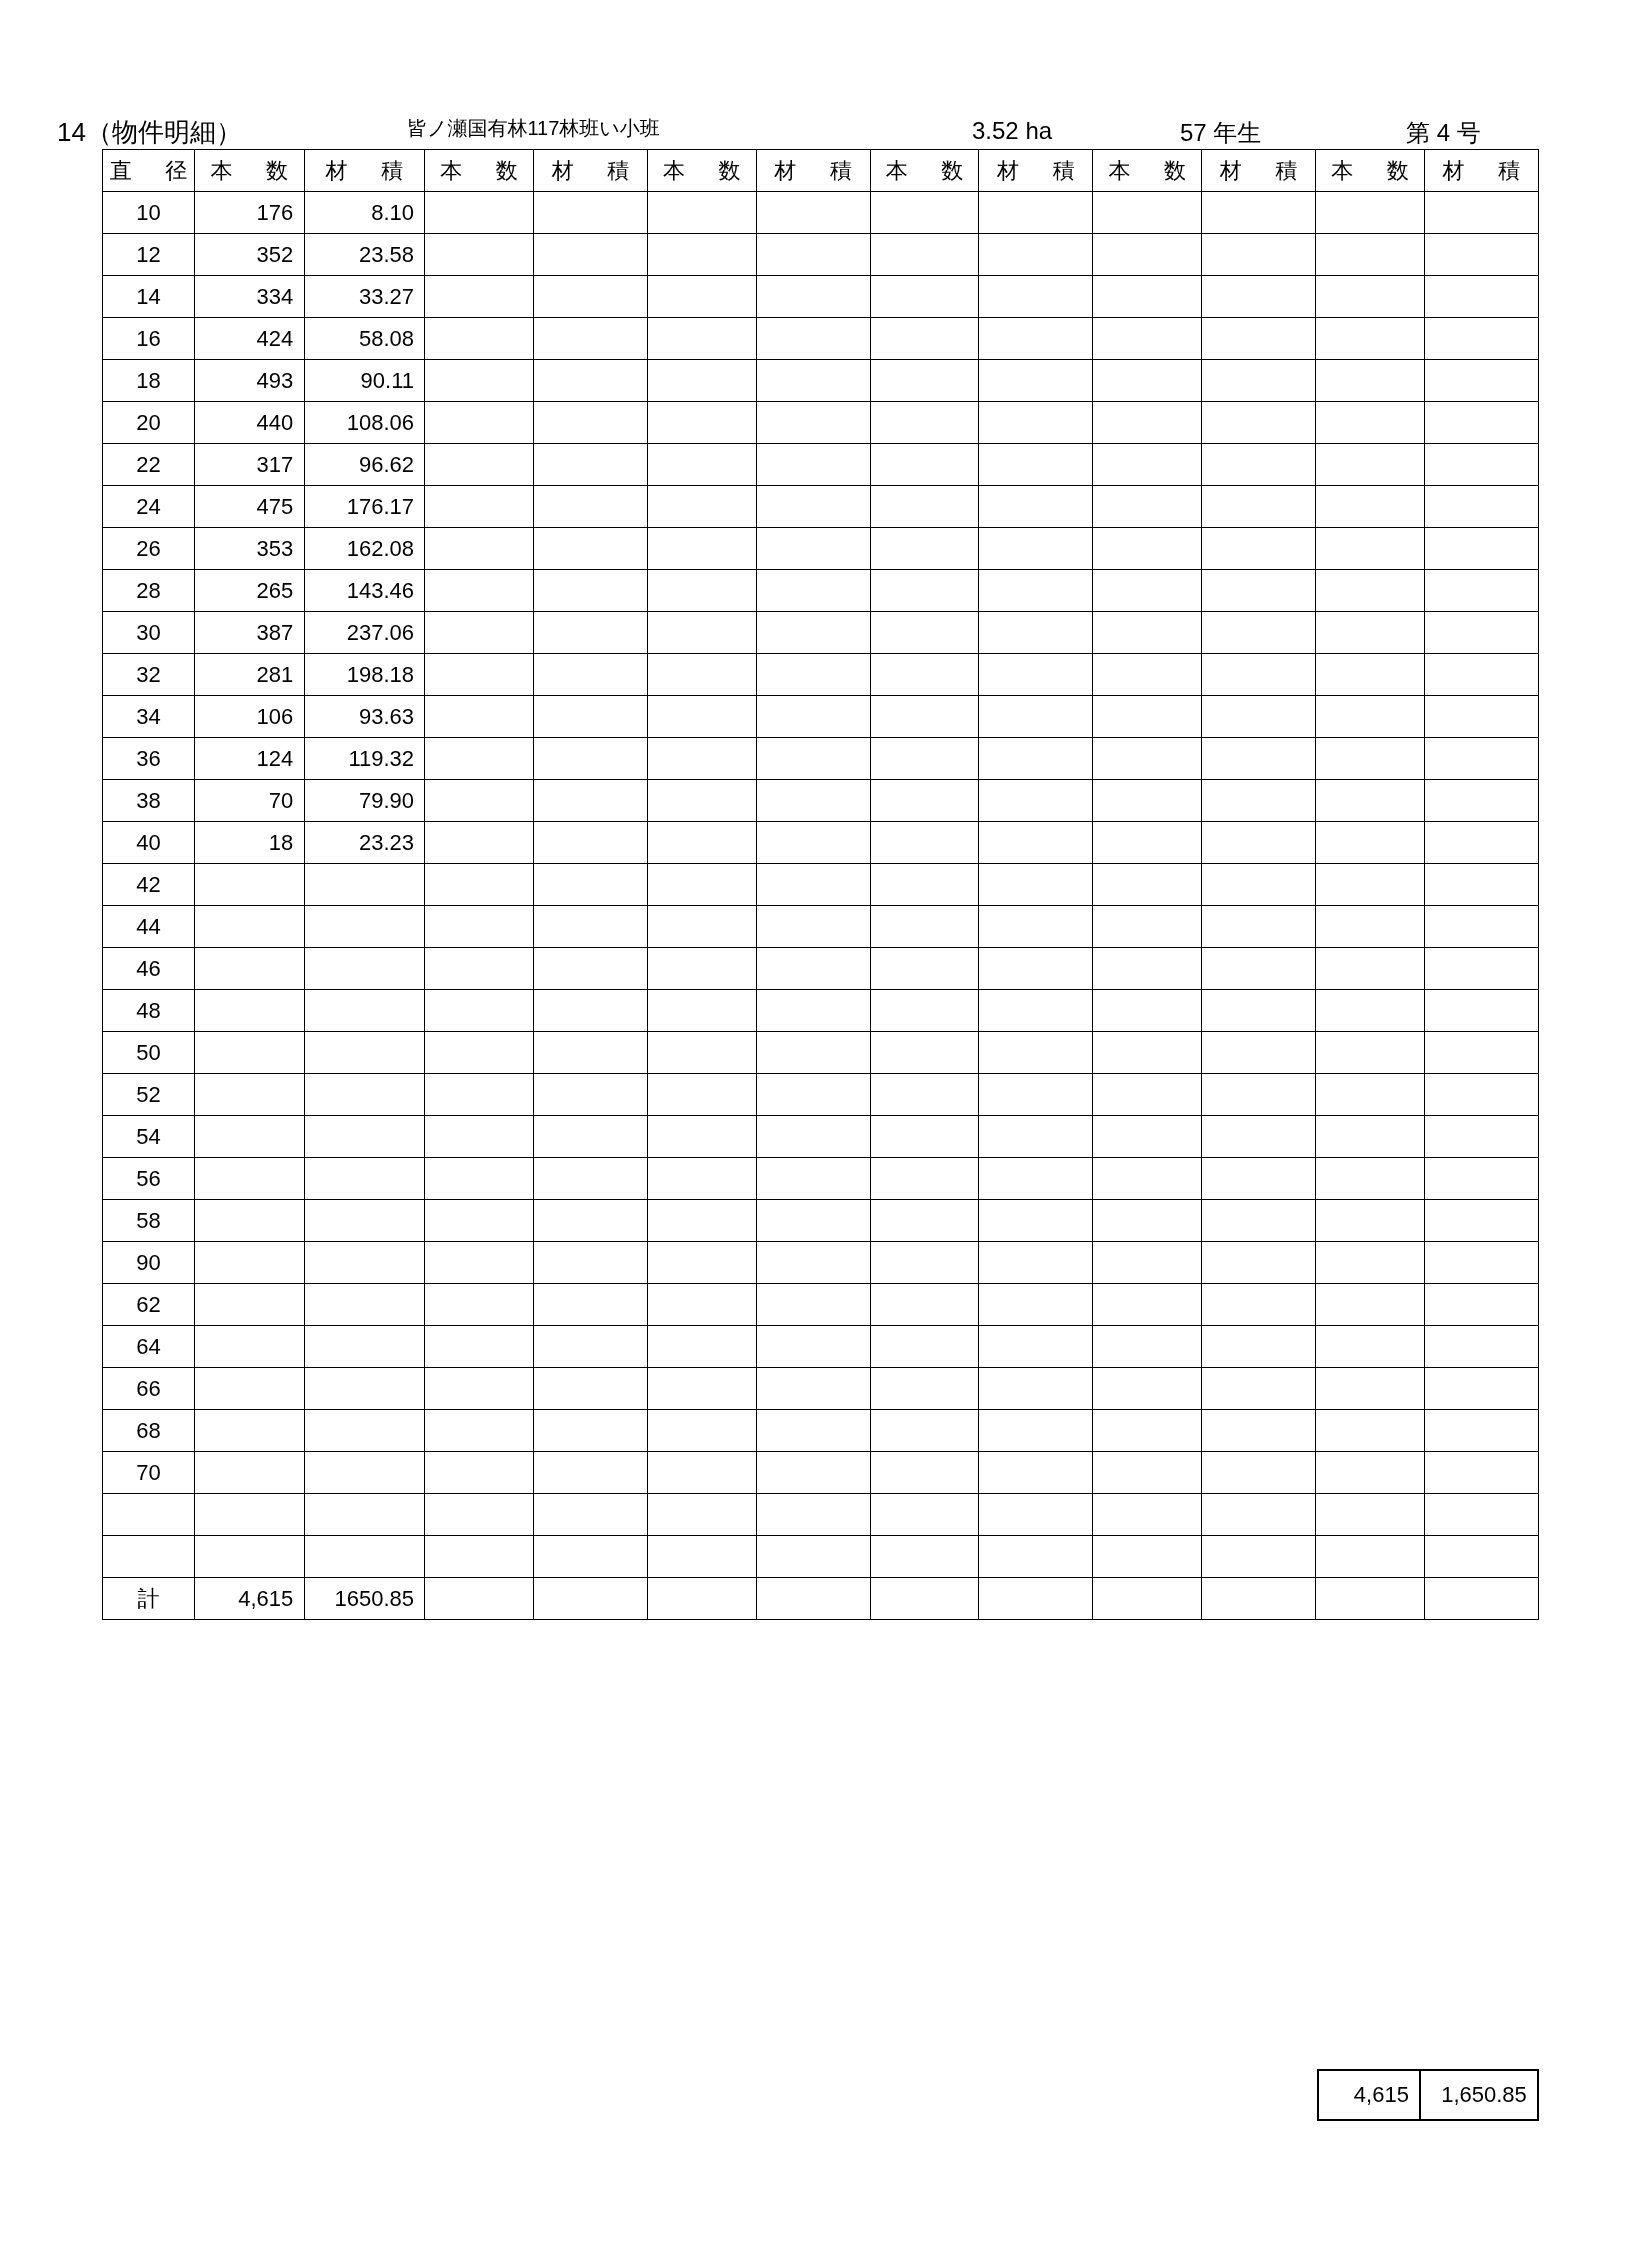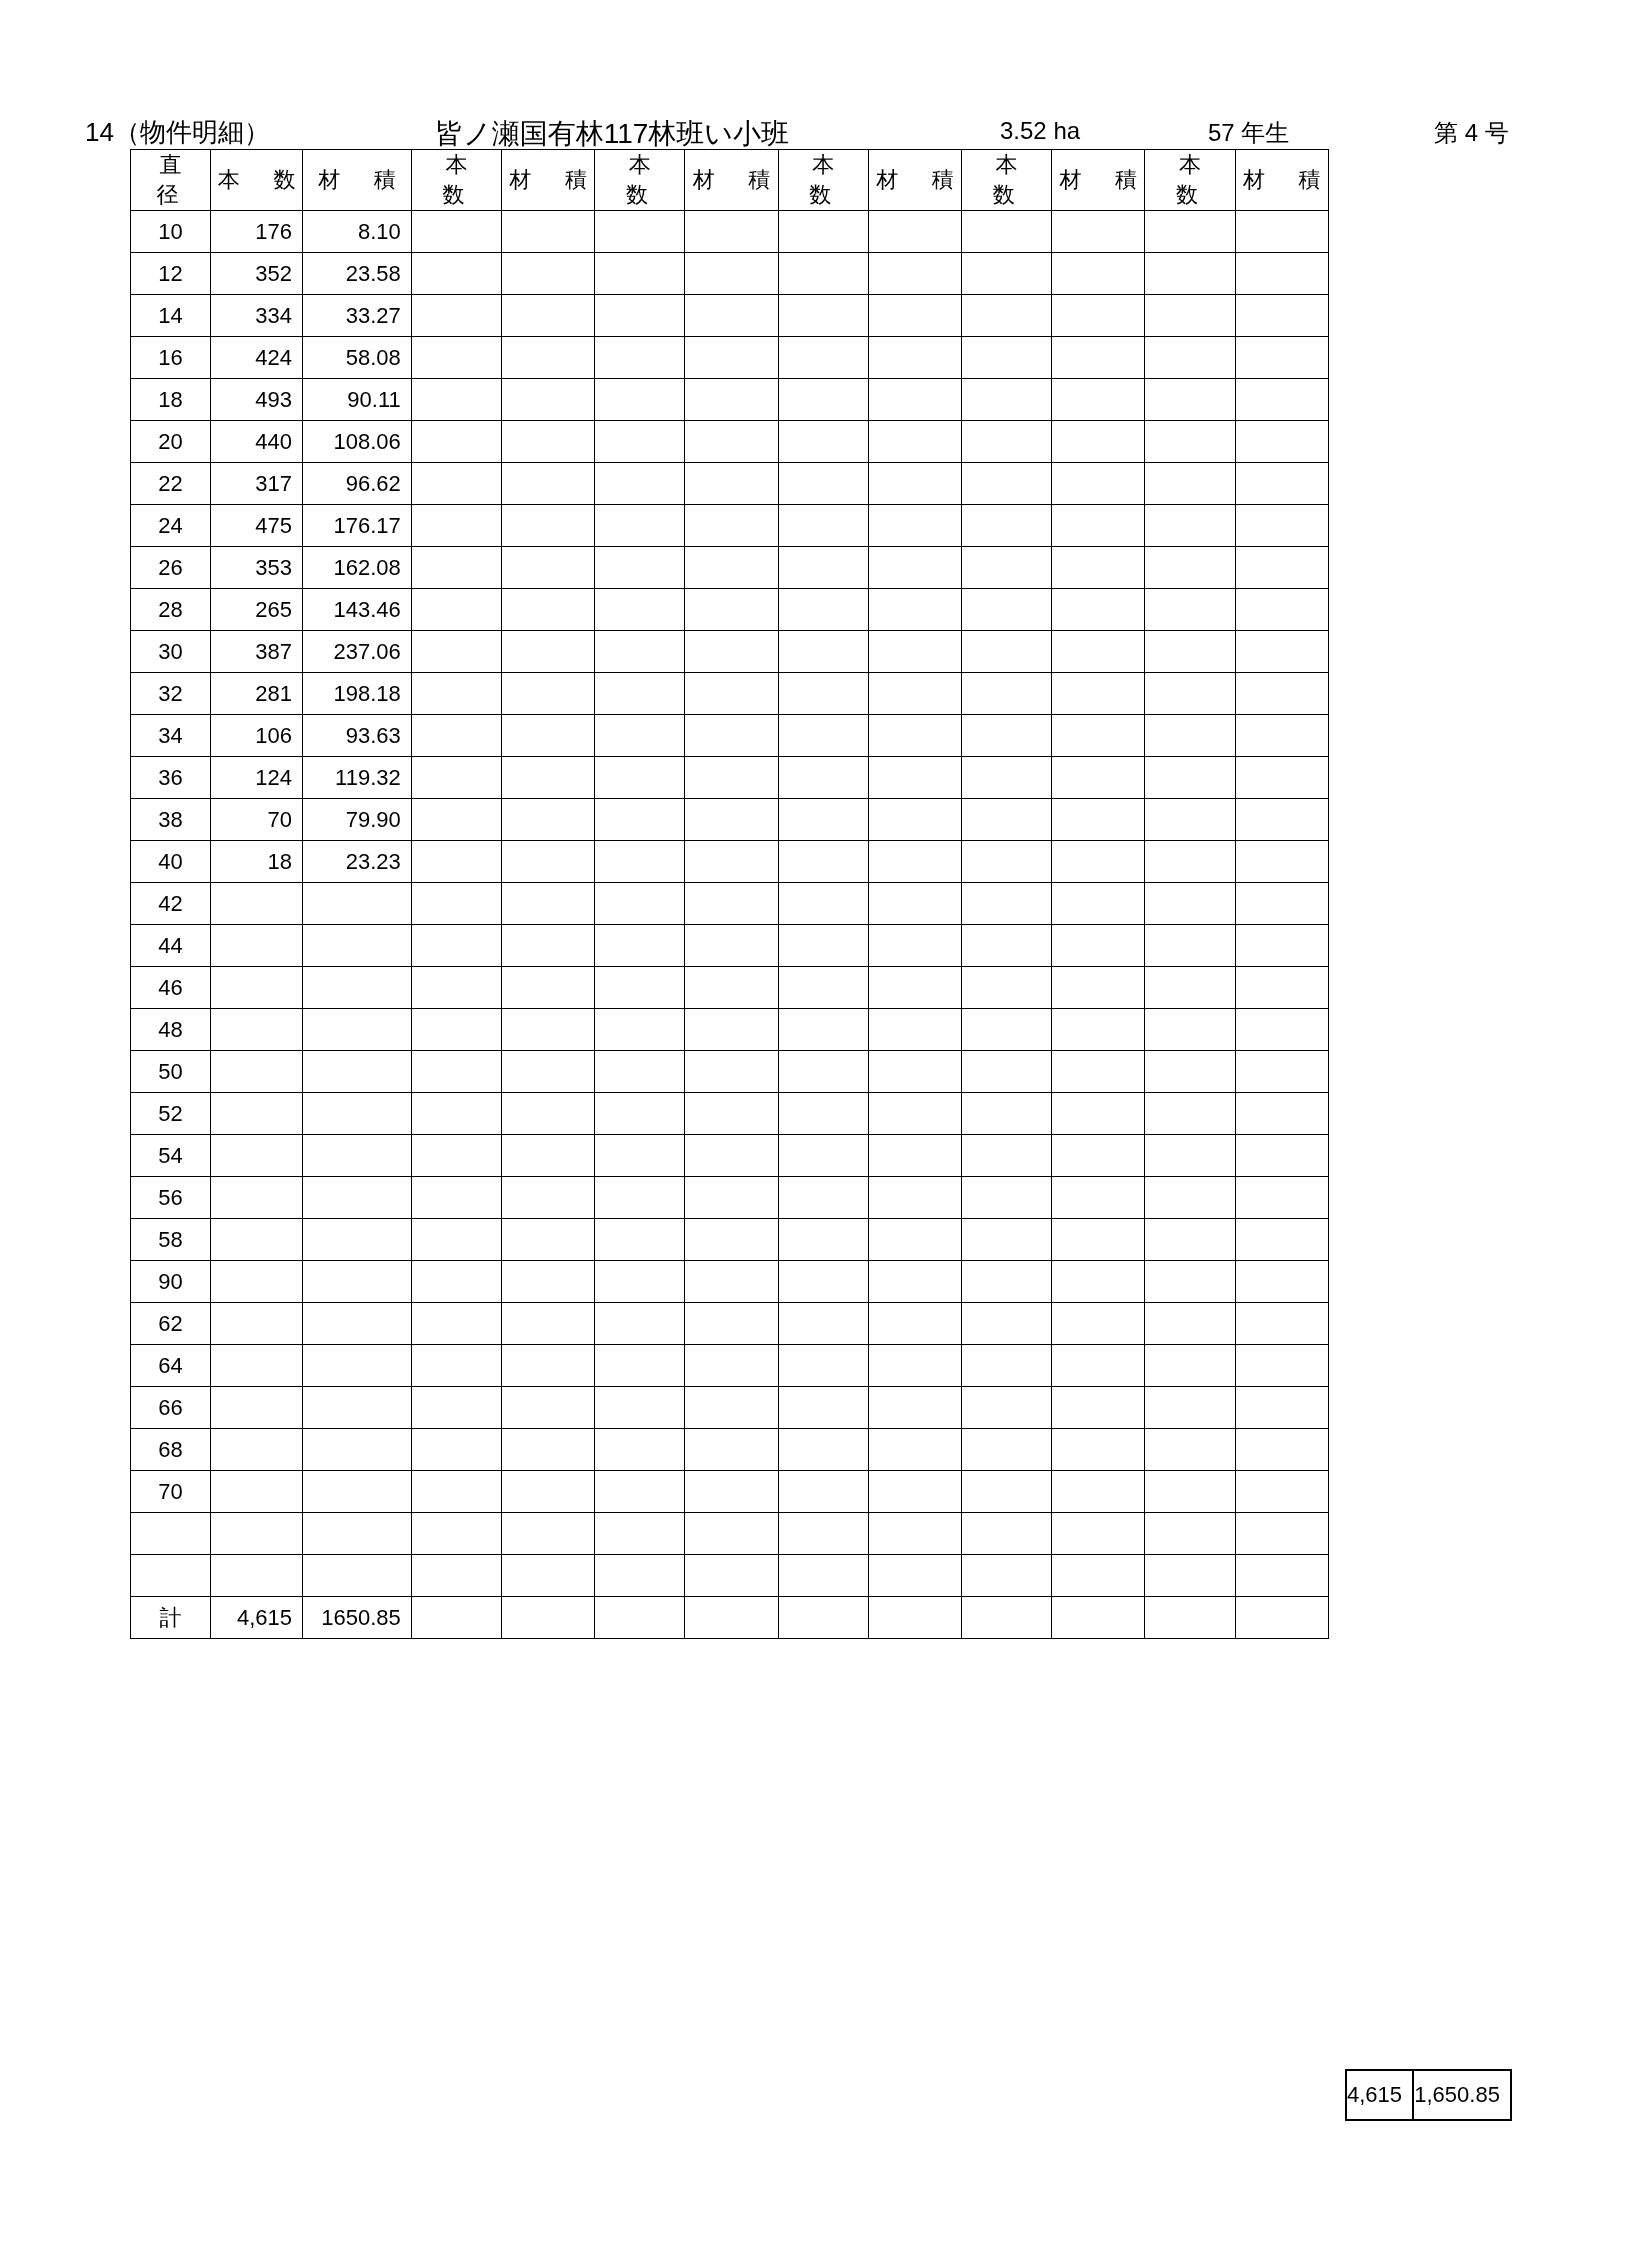--- a/index.html
+++ b/index.html
@@ -11,44 +11,43 @@
     width: 1643px;
     height: 2261px;
     font-family: "Liberation Sans", "DejaVu Sans", sans-serif;
     color: #000000;
     position: relative;
     overflow: hidden;
   }
   .page {
     position: absolute;
     left: 0; top: 0;
-    width: 1301px;
+    width: 1539px;
     height: 2261px;
-    margin-left: 28px;
   }
 
   
   .header-row {
     position: absolute;
     left: 57px;
     top: 115px;
     width: 1531px;
     height: 34px;
     white-space: nowrap;
   }
   .hdr-title {
     position: absolute;
     left: 0; top: 0;
     font-size: 26px;
     letter-spacing: 0px;
   }
   .hdr-stand {
     position: absolute;
     left: 350px; top: 0;
-    font-size: 28px;
+    font-size: 20px;
   }
   .hdr-area {
     position: absolute;
     left: 915px; top: 1.5px;
     font-size: 24px;
   }
   .hdr-age {
     position: absolute;
     left: 1123px; top: 1.5px;
     font-size: 24px;

